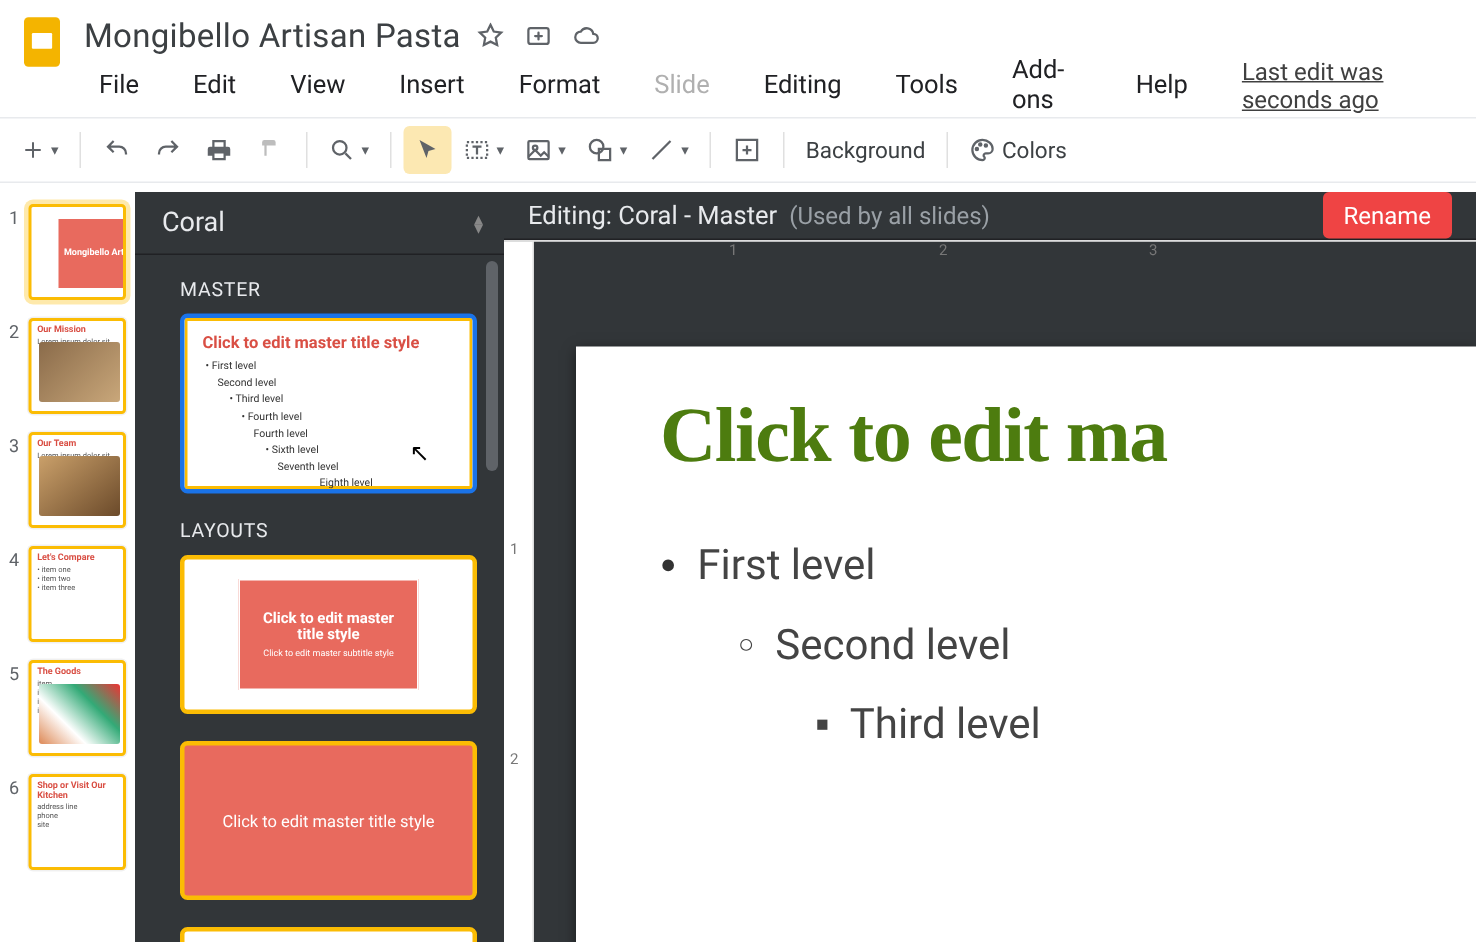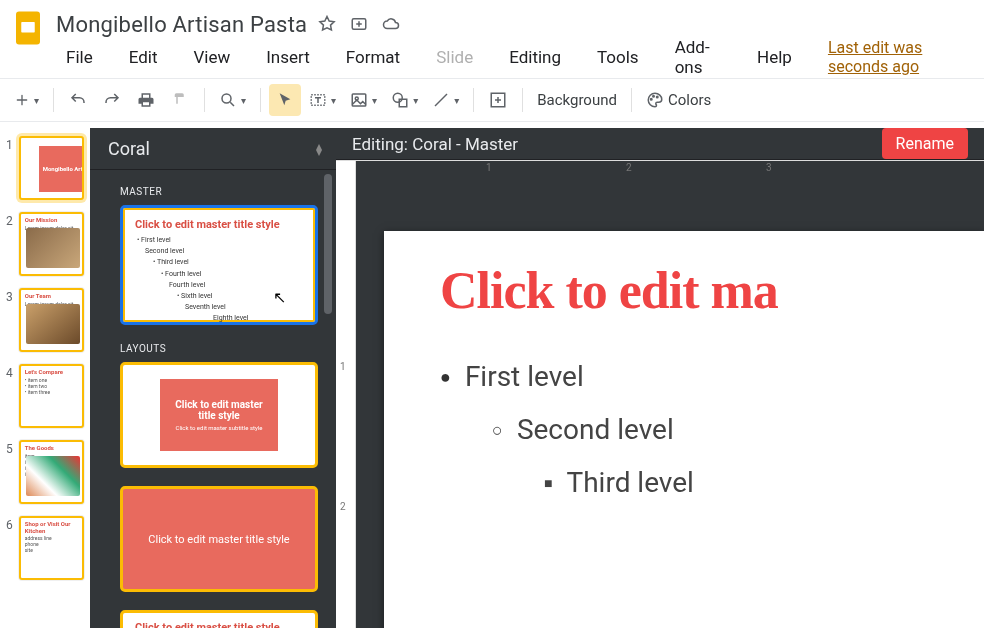--- a/index.html
+++ b/index.html
@@ -10,21 +10,21 @@
 .logo { width: 40px; height: 40px; display:flex; align-items:center; justify-content:center; cursor:pointer; }
 .logo-svg { width: 36px; height: 36px; }
 .header-main { flex: 1; }
 .title-row { display:flex; align-items:center; gap: 10px; height: 32px; }
 .doc-title { font-size: 22px; color:#3c4043; letter-spacing:.2px; }
 .title-icons { display:flex; gap: 12px; color:#5f6368; }
 .title-icons .ico { width:20px; height:20px; display:flex; align-items:center; justify-content:center; cursor:pointer; }
 .menubar { display:flex; align-items:center; gap: 16px; margin-top: 2px; height: 30px; }
 .menubar .item { padding: 4px 10px; font-size: 17px; color:#202124; border-radius:4px; cursor:pointer; }
 .menubar .item.disabled { color:#b0b0b0; }
-.menubar .last-edit { margin-left: 10px; font-size: 16px; color:#a16207; text-decoration: underline; cursor:pointer; }
+.menubar .last-edit { margin-left: 10px; font-size: 16px; color:#404040; text-decoration: underline; cursor:pointer; }
 
 
 .toolbar { height: 44px; border-top:1px solid #e8eaed; border-bottom:1px solid #e8eaed; margin-top:6px; display:flex; align-items:center; padding: 0 8px; gap:2px; }
 .tbtn { height:32px; min-width:32px; padding:0 6px; display:flex; align-items:center; justify-content:center; color:#5f6368; border-radius:4px; cursor:pointer; gap:4px; font-size:15px; }
 .tbtn.active { background:#fce8b2; }
 .tbtn .caret { font-size:10px; color:#5f6368; }
 .tsep { width:1px; height:24px; background:#e0e0e0; margin:0 6px; }
 .tbtn-label { color:#3c4043; font-size:15px; }
 
 
@@ -42,21 +42,21 @@
 .thumb.coral .cardtxt { color:#fff; font-size:6px; text-align:center; font-weight:700; line-height:1.1; padding:2px; }
 .thumb .imgblk { position:absolute; right:2px; top:14px; width:54px; height:40px; background:linear-gradient(135deg,#8a6b4a,#c9a77a); border-radius:2px; }
 .thumb .imgblk.pasta { background:linear-gradient(45deg,#d85,#fff,#3a7,#e33); }
 .thumb .red { color:#d94f44; }
 
 
 .master-panel { width:280px; background:#323639; color:#e8eaed; position:relative; display:flex; flex-direction:column; }
 .theme-head { height:42px; display:flex; align-items:center; padding:0 18px; font-size:18px; border-bottom:1px solid #202124; position:relative; }
 .theme-head .sorter { position:absolute; right:14px; color:#888; font-size:12px; display:flex; flex-direction:column; line-height:6px; }
 .master-scroll { flex:1; overflow:hidden; padding:10px 18px 0 30px; position:relative; }
-.master-panel h4 { font-size:10px; font-weight:400; letter-spacing:.5px; color:#e8eaed; margin:6px 0 8px; }
+.master-panel h4 { font-size:13px; font-weight:400; letter-spacing:.5px; color:#e8eaed; margin:6px 0 8px; }
 .m-thumb { width:198px; background:#fff; border-radius:5px; margin-bottom:18px; cursor:pointer; position:relative; overflow:hidden; }
 .m-thumb.master-sel { height:120px; border:3px solid #1a73e8; box-shadow:0 0 0 2px #fbbc04 inset; }
 .m-thumb.layout { height:106px; border:3px solid #fbbc04; }
 .m-thumb .m-title { font-size:11px; color:#d94f44; font-weight:700; padding:10px 12px 4px; }
 .m-thumb .m-bullets { font-size:7px; color:#333; padding:0 14px; line-height:1.6; }
 .m-thumb .m-bullets .lvl { display:block; }
 .m-thumb.coral-card { display:flex; align-items:center; justify-content:center; }
 .m-thumb.coral-card .inner { width:120px; height:74px; background:#e86a5e; border:1px solid #fff; display:flex; flex-direction:column; align-items:center; justify-content:center; }
 .m-thumb.coral-card .inner .t1 { color:#fff; font-weight:700; font-size:10px; text-align:center; padding:0 6px; line-height:1.1; }
 .m-thumb.coral-card .inner .t2 { color:#fff; font-size:6px; text-align:center; margin-top:3px; }
@@ -73,21 +73,21 @@
 .editor-head .lbl { font-size:17px; }
 .editor-head .sub { font-size:16px; color:#9aa0a6; }
 .editor-head .rename { margin-left:auto; background:#ef4444; color:#fff; padding:6px 14px; border-radius:4px; font-size:16px; cursor:pointer; }
 .ruler-h { height:20px; background:#fff; position:relative; border-bottom:1px solid #ddd; font-size:10px; color:#777; }
 .ruler-h .tick { position:absolute; top:2px; }
 .editor-body { flex:1; background:#323639; display:flex; }
 .ruler-v { width:20px; background:#fff; position:relative; font-size:10px; color:#777; border-right:1px solid #ddd; }
 .ruler-v .tick { position:absolute; left:4px; }
 .canvas-wrap { flex:1; background:#323639; padding:70px 0 0 28px; overflow:hidden; }
 .canvas { width:600px; height:500px; background:#fff; box-shadow:0 2px 8px rgba(0,0,0,.5); padding:30px 0 0 56px; }
-.canvas .master-title { font-family: Georgia, 'Times New Roman', serif; font-size:52px; font-weight:700; color:#ef4444; white-space:nowrap; letter-spacing:-1px; }
+.canvas .master-title { font-family: Georgia, 'Times New Roman', serif; font-size:52px; font-weight:700; color:#4d7c0f; white-space:nowrap; letter-spacing:-1px; }
 .canvas ul { list-style:none; margin-top:40px; font-size:28px; color:#444; }
 .canvas ul li { margin:20px 0; display:flex; align-items:center; gap:14px; }
 .canvas ul li.l1::before { content:"●"; font-size:18px; color:#333; }
 .canvas ul li.l2 { margin-left:52px; } .canvas ul li.l2::before { content:"○"; font-size:18px; }
 .canvas ul li.l3 { margin-left:104px; } .canvas ul li.l3::before { content:"■"; font-size:14px; }
 
 svg { display:block; }
 </style>
 </head>
 <body>
@@ -316,20 +316,21 @@
       <div class="m-thumb layout peek">
         <div class="m-title">Click to edit master title style</div>
       </div>
     </div>
     <div class="m-scrollbar"></div>
   </div>
 
   <div class="editor">
     <div class="editor-head">
       <span class="lbl"><span>Editing: </span><span>Coral - Master</span></span>
+      <span class="sub">(Used by all slides)</span>
       <div class="rename">Rename</div>
     </div>
     <div class="ruler-h">
       <span class="tick" style="left:150px">1</span>
       <span class="tick" style="left:290px">2</span>
       <span class="tick" style="left:430px">3</span>
     </div>
     <div class="editor-body">
       <div class="ruler-v">
         <span class="tick" style="top:200px">1</span>

